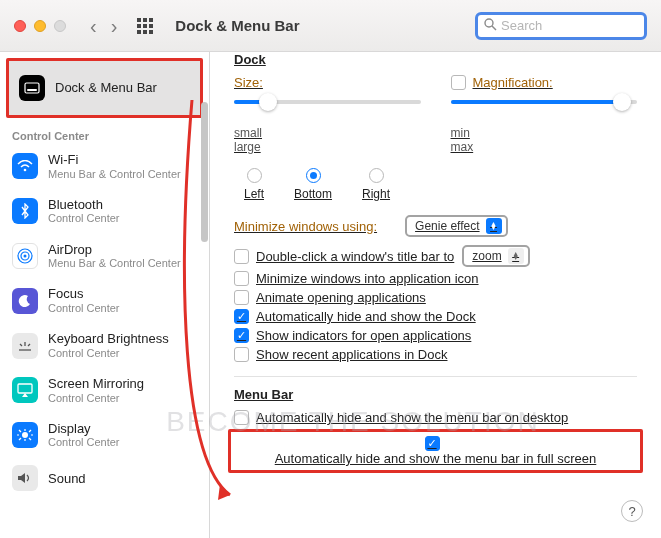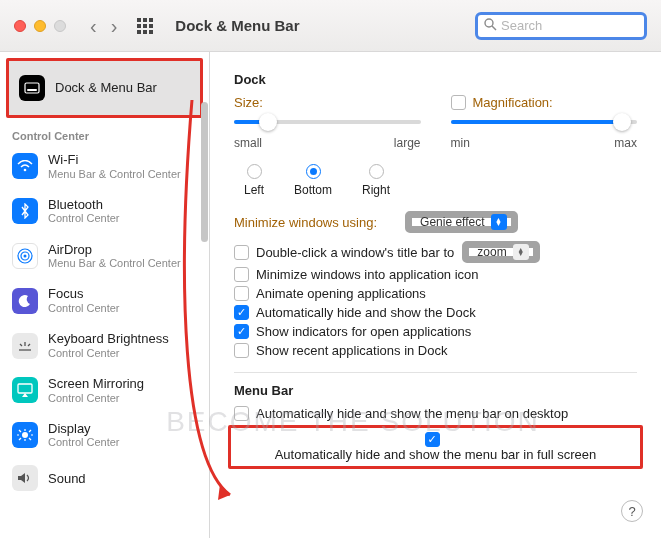--- a/index.html
+++ b/index.html
@@ -20,21 +20,21 @@
   .title { margin-left: 12px; font-size: 15px; font-weight: 600; color: #3a3a3a; flex: 0 0 auto; }
   .spacer { flex: 1; }
   .search-wrap { position: relative; width: 172px; height: 28px; border: 3px solid #4c87e8; border-radius: 6px; background: #fff; display: flex; align-items: center; padding: 0 6px; }
   .search-wrap .mag { color: #8a8a8a; margin-right: 4px; font-size: 14px; }
   .search-wrap input { border: none; outline: none; width: 100%; font-size: 13px; color:#333; }
   .search-wrap input::placeholder { color: #b5b5b5; }
 
   
   .split { display: flex; height: calc(538px - 52px); }
   .sidebar { width: 210px; border-right: 1px solid #d8d8d8; background: #fff; position: relative; overflow-y: hidden; }
-  .main { flex: 1; padding: 20px 24px 10px 24px; overflow: hidden; position: relative; }
+  .main { flex: 1; padding: 0 24px 10px 24px; overflow: hidden; position: relative; text-decoration: underline; }
   .sidebar .scrollthumb { position:absolute; right:1px; top:50px; width:7px; height:140px; background:#c6c6c6; border-radius:4px; }
 
   .side-item { display:flex; align-items:center; gap:10px; padding: 8px 12px; }
   .side-item.selected { background:#e4e3e3; border:3px solid #e03028; border-radius:2px; margin:6px; padding:14px 10px; }
   .side-item .icon { width:26px; height:26px; border-radius:6px; display:flex; align-items:center; justify-content:center; color:#fff; font-size:14px; flex:0 0 26px; }
   .side-item .txt { line-height:1.2; }
   .side-item .name { font-size:13px; color:#222; }
   .side-item .sub { font-size:11px; color:#8a8a8a; }
   .side-section { font-size:11px; font-weight:600; color:#8a8a8a; padding:6px 12px 2px 12px; }
 
@@ -50,35 +50,35 @@
   .ic-sound { background:#e9e9e9; color:#555; }
 
   
   .section-head { font-weight:700; font-size:13px; margin-bottom:8px; }
   .row { display:flex; align-items:center; margin-bottom:6px; }
   .lbl { font-size:13px; color:#a16207; }
   .slider { position:relative; height:24px; flex:1; }
   .slider .track { position:absolute; top:50%; left:0; right:0; height:4px; background:#d9d9d9; border-radius:2px; transform:translateY(-50%); }
   .slider .fill { position:absolute; top:50%; left:0; height:4px; background:#0a7aff; border-radius:2px; transform:translateY(-50%); }
   .slider .knob { position:absolute; top:50%; width:18px; height:18px; background:#fff; border-radius:50%; box-shadow:0 1px 3px rgba(0,0,0,0.3); transform:translate(-50%,-50%); }
-  .slider-labels { display:flex; justify-content:space-between; font-size:12px; color:#555; margin-top:2px; }
+  .slider-labels { display:flex; justify-content:space-between; font-size:12px; color:#555; margin-top:12px;flex-direction:column; }
   .two-col { display:flex; gap:30px; }
   .col { flex:1; }
 
   .checkbox { display:inline-flex; align-items:center; justify-content:center; width:15px; height:15px; border:1px solid #b8b8b8; border-radius:3px; background:#fff; margin-right:7px; flex:0 0 15px; }
   .checkbox.checked { background:#0a7aff; border-color:#0a7aff; }
   .checkbox.checked::after { content:"✓"; color:#fff; font-size:11px; line-height:1; }
 
   .radio { width:15px; height:15px; border:1px solid #b8b8b8; border-radius:50%; background:#fff; display:inline-flex; align-items:center; justify-content:center; }
   .radio.checked { border-color:#0a7aff; }
   .radio.checked::after { content:""; width:7px; height:7px; background:#0a7aff; border-radius:50%; }
   .radio-group { display:flex; gap:30px; margin-left:10px; }
   .radio-item { display:flex; flex-direction:column; align-items:center; gap:4px; font-size:12px; }
 
-  .select { display:inline-flex; align-items:center; border:7px solid #a3a3a3; border-radius:5px; background:#fff; height:22px; padding:0 4px 0 8px; font-size:12px; color:#333; }
+  .select { display:inline-flex; align-items:center; border:2px solid #a3a3a3; border-radius:5px; background:#fff; height:22px; padding:0 4px 0 8px; font-size:12px; color:#333; }
   .select .chev { background:#0a7aff; color:#fff; border-radius:3px; width:16px; height:16px; display:flex; flex-direction:column; align-items:center; justify-content:center; margin-left:6px; font-size:7px; line-height:0.6; }
   .select.grey .chev { background:#eee; color:#666; }
 
   .opt { display:flex; align-items:center; margin:4px 0; font-size:13px; }
 
   .menubar-section { border-top:1px solid #e2e2e2; margin-top:14px; padding-top:10px; }
 
   .highlight-red { border:3px solid #e03028; border-radius:2px; padding:4px 6px; margin:2px -6px;flex-direction:column; }
 
   .help { position:absolute; right:18px; bottom:16px; width:22px; height:22px; border-radius:50%; border:1px solid #bcbcbc; display:flex; align-items:center; justify-content:center; font-size:13px; color:#555; background:#fff; }

